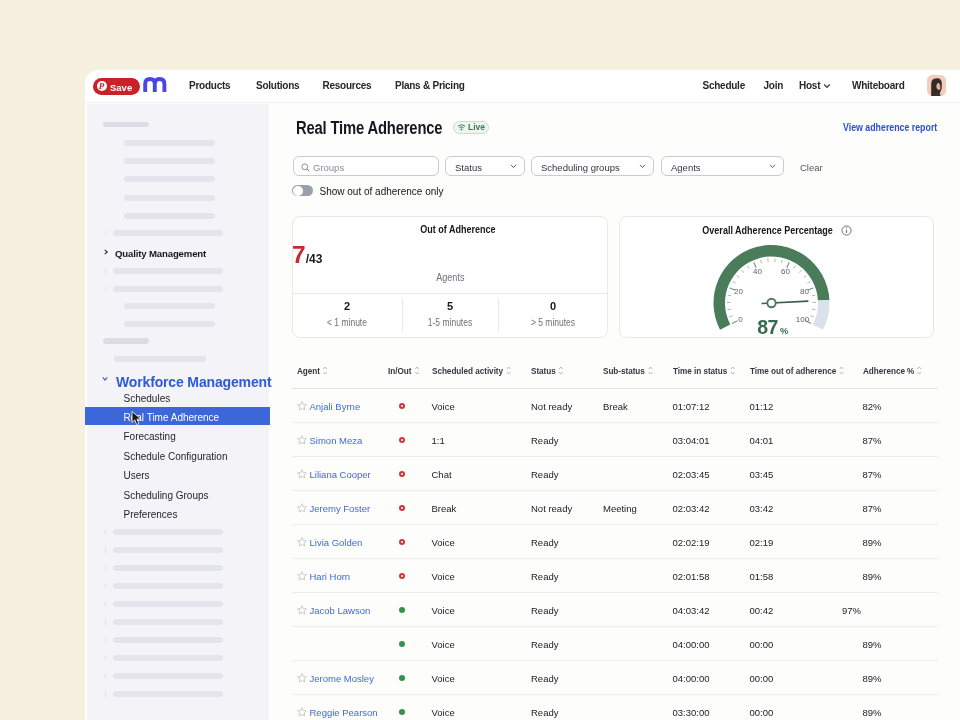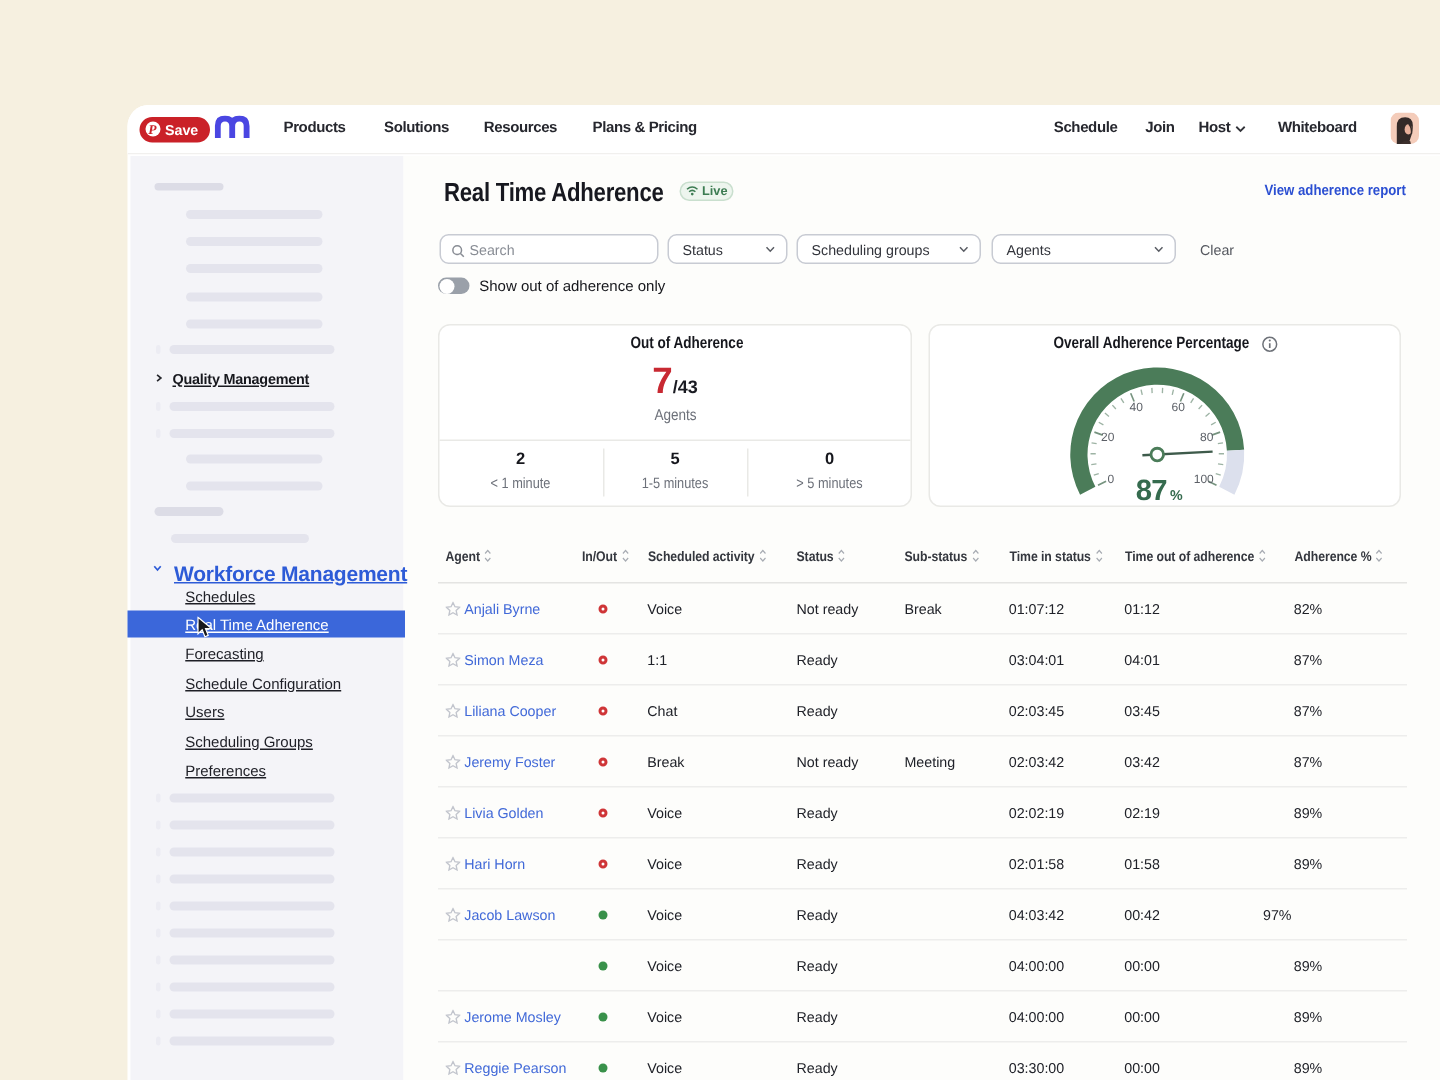--- a/index.html
+++ b/index.html
@@ -3,38 +3,38 @@
 <style>
 * { margin:0; padding:0; box-sizing:border-box; }
 html,body { width:960px; height:720px; overflow:hidden; }
 body { font-family:"Liberation Sans", sans-serif; background:#f6f0e0; position:relative; }
 .abs { position:absolute; }
 #card { position:absolute; left:85px; top:70px; width:875px; height:650px; background:#fff; border-radius:14px 0 0 0; }
 #header { position:absolute; left:85px; top:70px; width:875px; height:33px; border-radius:14px 0 0 0; background:#fff; border-bottom:1px solid #f1f0ee; }
 .nav { position:absolute; font-size:10px; font-weight:700; color:#26272e; top:80px; letter-spacing:-0.25px; white-space:nowrap; }
 #sidebar { position:absolute; left:87px; top:104px; width:182px; height:616px; background:#f4f4f8; }
 .sbar { position:absolute; border-radius:3px; }
-.sitem { position:absolute; font-size:10px; color:#1e1f26;text-decoration:underline; }
+.sitem { position:absolute; font-size:10px; color:#1e1f26; }
 #selbar { position:absolute; left:85px; top:407px; width:185px; height:18px; background:#3b67da; }
 .chev { position:absolute; width:6px; height:6px; }
 #main { position:absolute; left:269px; top:104px; width:691px; height:616px; background:#fdfdfb; }
 h1 { position:absolute; left:296px; top:118px; font-size:17.5px; font-weight:700; color:#17181f; letter-spacing:-0.2px; transform:scaleX(0.845); transform-origin:left top; white-space:nowrap; }
 #live { position:absolute; left:453px; top:120.5px; width:36px; height:13px; background:#edf5ee; border:1px solid #c9dfce; border-radius:7px; font-size:8.5px; font-weight:700; color:#3c7c52; display:flex; align-items:center; justify-content:center; gap:2px; }
 #viewrep { position:absolute; left:843px; top:121.5px; font-size:10px; font-weight:600; color:#2b4fd2; transform:scaleX(0.88); transform-origin:left top; white-space:nowrap; }
 .input { position:absolute; top:156px; height:20px; background:#fff; border:1px solid #c8cbd3; border-radius:6px; font-size:9.5px; color:#33353c; }
 .input .lab { position:absolute; left:9px; top:5px; }
 .input .chd { position:absolute; right:7px; top:7px; }
 #clear { position:absolute; left:800px; top:161.5px; font-size:9.5px; color:#54575e; }
 #toggle { position:absolute; left:292px; top:185px; width:21px; height:11px; border-radius:6px; background:#9aa0a9; }
 #toggle .knob { position:absolute; left:0.5px; top:0.5px; width:10px; height:10px; background:#fff; border-radius:50%; }
 #togglelab { position:absolute; left:319.5px; top:185.5px; font-size:10px; color:#15161b; }
 .scard { position:absolute; top:216px; height:122px; background:#fff; border:1px solid #e9e9e6; border-radius:8px; }
 .ct { position:absolute; width:100%; text-align:center; font-size:11px; font-weight:700; color:#16171d; }
 .gray { color:#6d717a; font-weight:400; }
-#bignum { position:absolute; top:241px; left:292px; width:316px; text-align:center; }
+#bignum { position:absolute; top:241px; left:292px; width:316px; }
 #bignum .n7 { font-size:24.5px; font-weight:700; color:#c82932; }
 #bignum .n43 { font-size:12px; font-weight:700; color:#1a1b22; }
 .vline { position:absolute; width:1px; background:#e9e9e6; }
 .colnum { position:absolute; text-align:center; font-size:11px; font-weight:700; color:#16171d; }
 .collab { position:absolute; text-align:center; font-size:10px; color:#6d717a; transform:scaleX(0.85); }
 .th { position:absolute; top:366px; font-size:9.3px; font-weight:700; color:#34373e; white-space:nowrap; letter-spacing:-0.05px; }
 .th .sort { margin-left:3px; vertical-align:-1px; }
 #theadline { position:absolute; left:292px; top:388px; width:646px; height:1px; background:#e4e4e2; }
 .row { position:absolute; left:292px; width:646px; height:34px; border-bottom:1px solid #ededec; }
 .cell { position:absolute; top:0; height:34px; display:flex; align-items:center; font-size:9.5px; color:#202229; white-space:nowrap; }
@@ -140,21 +140,21 @@
       <path d="M1 3.2 Q4.5 0.2 8 3.2 M2.4 4.8 Q4.5 3 6.6 4.8" fill="none" stroke="#3c7c52" stroke-width="1"></path>
       <circle cx="4.5" cy="6.4" r="0.9" fill="#3c7c52"></circle>
     </svg>Live</div>
 <div id="viewrep">View adherence report</div>
 
 <div class="input" style="left:293px;width:146px">
   <svg style="position:absolute;left:7px;top:5.5px" width="9" height="9" viewBox="0 0 9 9">
       <circle cx="3.8" cy="3.8" r="2.9" fill="none" stroke="#898d95" stroke-width="1"></circle>
       <line x1="6" y1="6" x2="8.2" y2="8.2" stroke="#898d95" stroke-width="1"></line>
     </svg>
-  <span class="lab" style="left:19px;color:#898d95">Search</span>
+  <span class="lab" style="left:19px;color:#898d95">Groups</span>
 </div>
 <div class="input" style="left:445px;width:80px">
     <span class="lab">Status</span>
   <svg class="chd" width="7" height="5" viewBox="0 0 7 5">
       <path d="M1 0.8 L3.5 3.5 L6 0.8" fill="none" stroke="#5a5d64" stroke-width="1"></path>
     </svg>
   </div>
 <div class="input" style="left:531px;width:123px">
     <span class="lab">Scheduling groups</span>
   <svg class="chd" width="7" height="5" viewBox="0 0 7 5">

